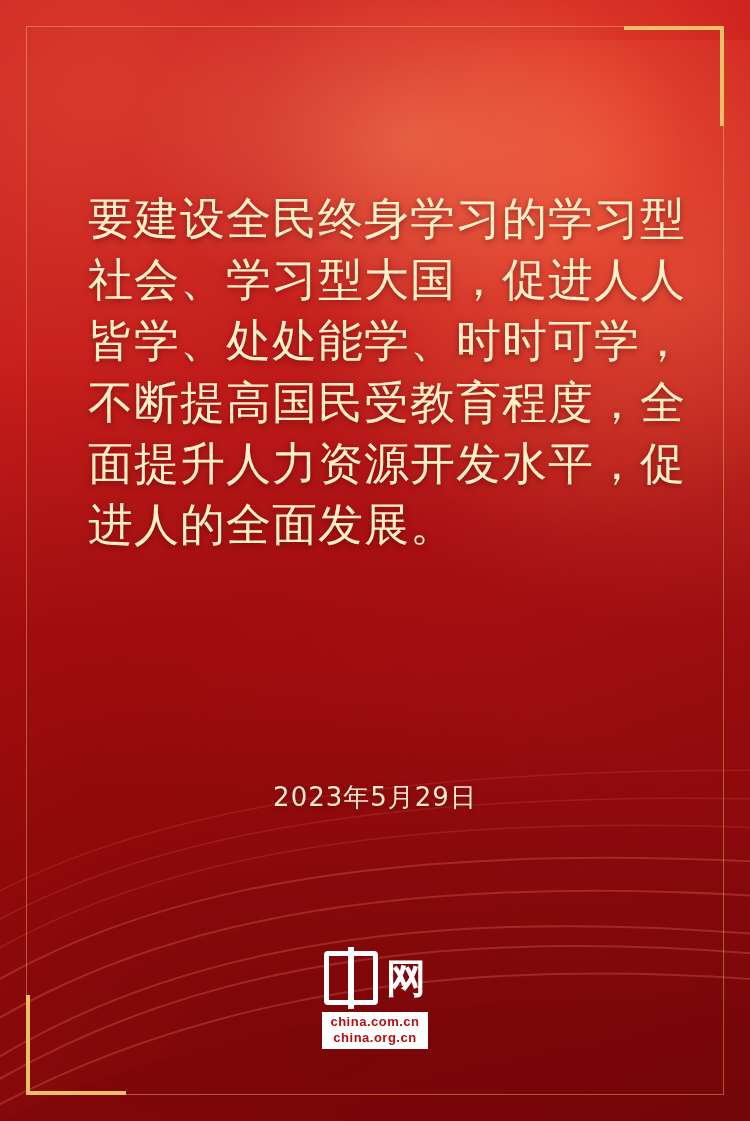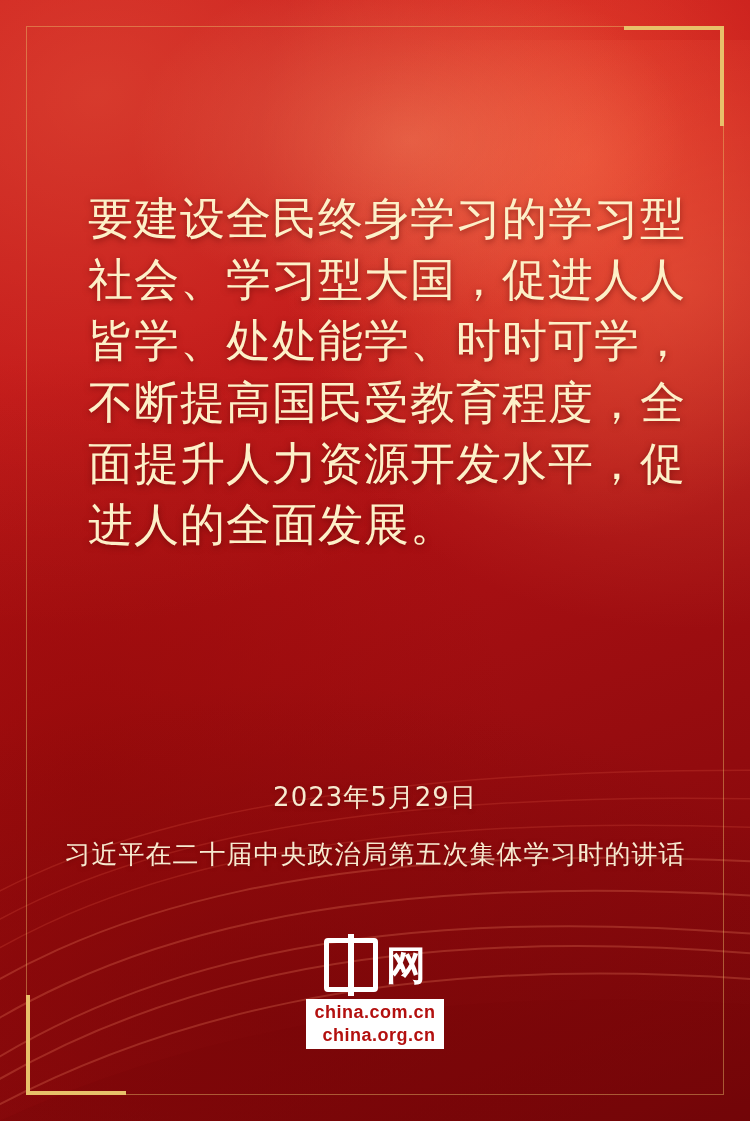--- a/index.html
+++ b/index.html
@@ -104,21 +104,21 @@
     position: absolute;
     left: 0; right: 0;
     top: 780px;
     text-align: center;
     color: #f7e9cf;
     font-family: "DejaVu Sans", "Liberation Sans", sans-serif;
   }
   .attr-date {
     font-size: 26px;
     letter-spacing: 1px;
-    margin-bottom: 22px;
+    margin-bottom: 16px;
     text-shadow: 0 1px 4px rgba(80,0,0,0.5);
   }
   .attr-source {
     font-size: 26px;
     letter-spacing: 1px;
     text-shadow: 0 1px 4px rgba(80,0,0,0.5);
   }
 
   .logo {
     position: absolute;
@@ -153,25 +153,25 @@
     font-family: "DejaVu Sans", "Liberation Sans", sans-serif;
     font-weight: 700;
     font-size: 40px;
     line-height: 1;
   }
   .logo-urls {
     margin-top: 7px;
     background: #ffffff;
     color: #b3100f;
     font-family: "Liberation Sans", sans-serif;
-    font-size: 18px;
+    font-size: 13px;
     font-weight: 700;
     line-height: 1.28;
     padding: 2px 8px;
-    text-align: right;
+    text-align: center;
     letter-spacing: 0.5px;
   }
 </style>
 </head>
 <body>
 
 <div class="poster">
 
   <div class="ray ray-1"></div>
   <div class="ray ray-2"></div>
@@ -197,21 +197,20 @@
   <div class="frameline"></div>
   <div class="corner corner-tr"></div>
   <div class="corner corner-bl"></div>
 
   <div class="content">
 
     <div class="quote">要建设全民终身学习的学习型社会、学习型大国，促进人人皆学、处处能学、时时可学，不断提高国民受教育程度，全面提升人力资源开发水平，促进人的全面发展。</div>
 
     <div class="attribution">
       <div class="attr-date">2023年5月29日</div>
-      <div class="attr-source">习近平在二十届中央政治局第五次集体学习时的讲话</div>
     </div>
 
     <div class="logo">
       <div class="logo-mark">
         <span class="logo-glyph"></span>
         <span class="logo-word">网</span>
       </div>
       <div class="logo-urls">
         <div>china.com.cn</div>
         <div>china.org.cn</div>

